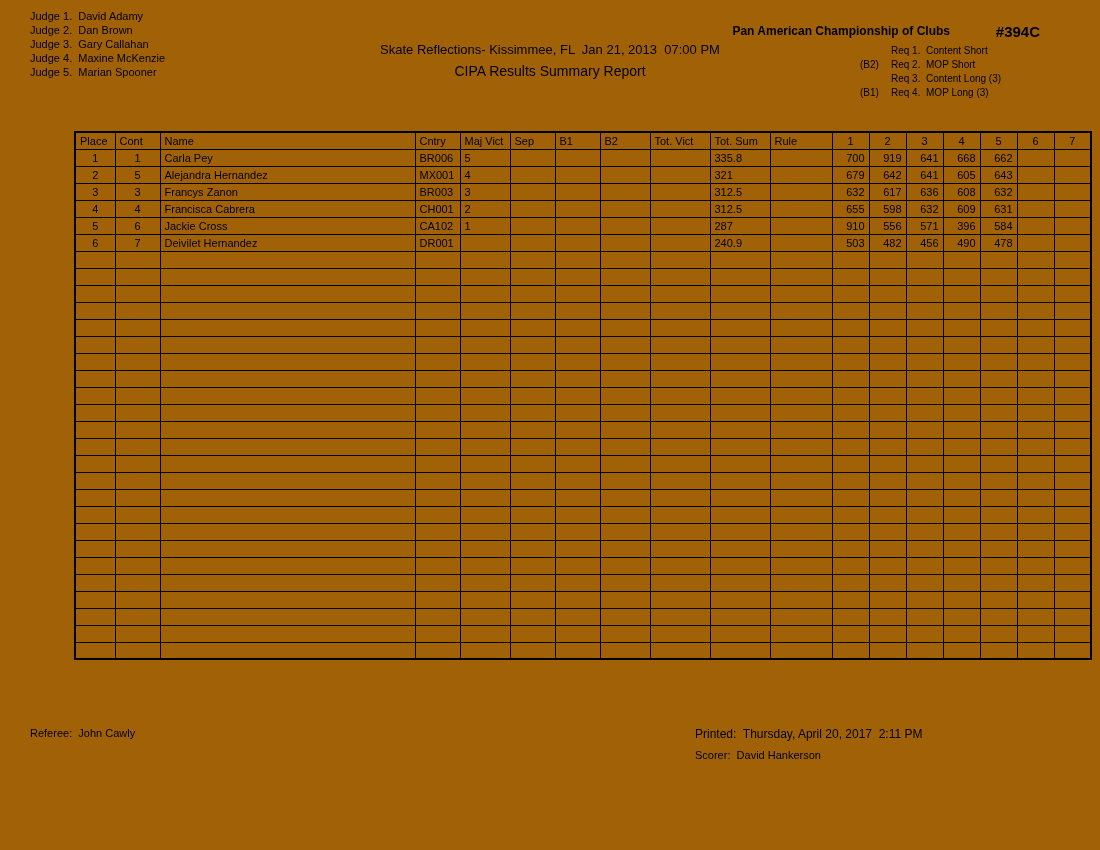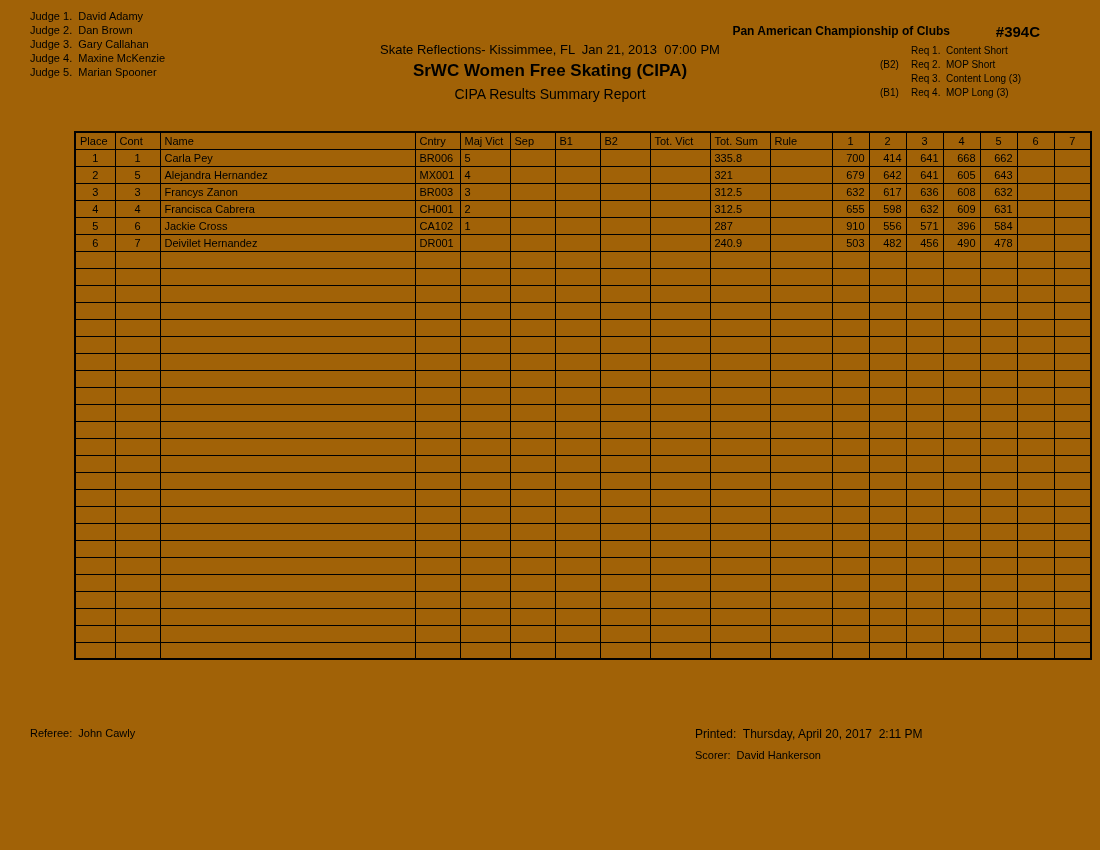--- a/index.html
+++ b/index.html
@@ -9,21 +9,21 @@
 
   .judges { position: absolute; top: 9px; left: 30px; font-size: 11px; line-height: 14px; white-space: pre; }
 
   .title-block { position: absolute; top: 22px; left: 150px; width: 800px; text-align: center; }
   .main-title { font-size: 12px; font-weight: bold; line-height: 18px; text-align: right; }
   .subtitle { font-size: 13px; line-height: 16px; margin-top: 2px; white-space: pre; }
   .event-title { font-size: 17px; font-weight: bold; line-height: 20px; margin-top: 3px; }
   .report-title { font-size: 14px; line-height: 17px; margin-top: 5px; }
 
   .doc-number { position: absolute; top: 23px; left: 930px; width: 110px; text-align: right; font-size: 15px; font-weight: bold; }
-  .reqs { position: absolute; top: 44px; left: 880px; font-size: 10px; line-height: 14px; }
+  .reqs { position: absolute; top: 44px; left: 860px; font-size: 10px; line-height: 14px; }
   .req-line { white-space: pre; }
   .req-prefix { display: inline-block; width: 27px; text-align: left; margin-right: 4px; }
 
   .results { position: absolute; top: 131px; left: 30px; margin-left: 44px; }
   table.results-table { border-collapse: collapse; table-layout: fixed; border: 2px solid #000; }
   .results-table th, .results-table td {
     border: 1px solid #000;
     font-size: 11px;
     font-weight: normal;
     padding: 1px 4px;
@@ -42,21 +42,20 @@
 </head>
 <body>
 
 <div class="page">
 
   <div class="judges"><div>Judge 1.  David Adamy</div><div>Judge 2.  Dan Brown</div><div>Judge 3.  Gary Callahan</div><div>Judge 4.  Maxine McKenzie</div><div>Judge 5.  Marian Spooner</div></div>
 
   <div class="title-block">
     <div class="main-title">Pan American Championship of Clubs</div>
     <div class="subtitle">Skate Reflections- Kissimmee, FL  Jan 21, 2013  07:00 PM</div>
-    <div class="event-title">SrWC Women Free Skating (CIPA)</div>
     <div class="report-title">CIPA Results Summary Report</div>
   </div>
 
   <div class="doc-number">#394C</div>
 
   <div class="reqs">
       <div class="req-line"><span class="req-prefix"></span><span>Req 1.  Content Short</span></div>
       <div class="req-line"><span class="req-prefix">(B2)</span><span>Req 2.  MOP Short</span></div>
       <div class="req-line"><span class="req-prefix"></span><span>Req 3.  Content Long (3)</span></div>
       <div class="req-line"><span class="req-prefix">(B1)</span><span>Req 4.  MOP Long (3)</span></div>
@@ -113,21 +112,21 @@
             <td class="">Carla Pey</td>
             <td class="">BR006</td>
             <td class="">5</td>
             <td class="">&nbsp;</td>
             <td class="">&nbsp;</td>
             <td class="">&nbsp;</td>
             <td class="">&nbsp;</td>
             <td class="">335.8</td>
             <td class="">&nbsp;</td>
             <td class="a-r">700</td>
-            <td class="a-r">414</td>
+            <td class="a-r">919</td>
             <td class="a-r">641</td>
             <td class="a-r">668</td>
             <td class="a-r">662</td>
             <td class="a-r">&nbsp;</td>
             <td class="a-r">&nbsp;</td>
           </tr>
           <tr>
             <td class="a-c">2</td>
             <td class="a-c">5</td>
             <td class="">Alejandra Hernandez</td>

